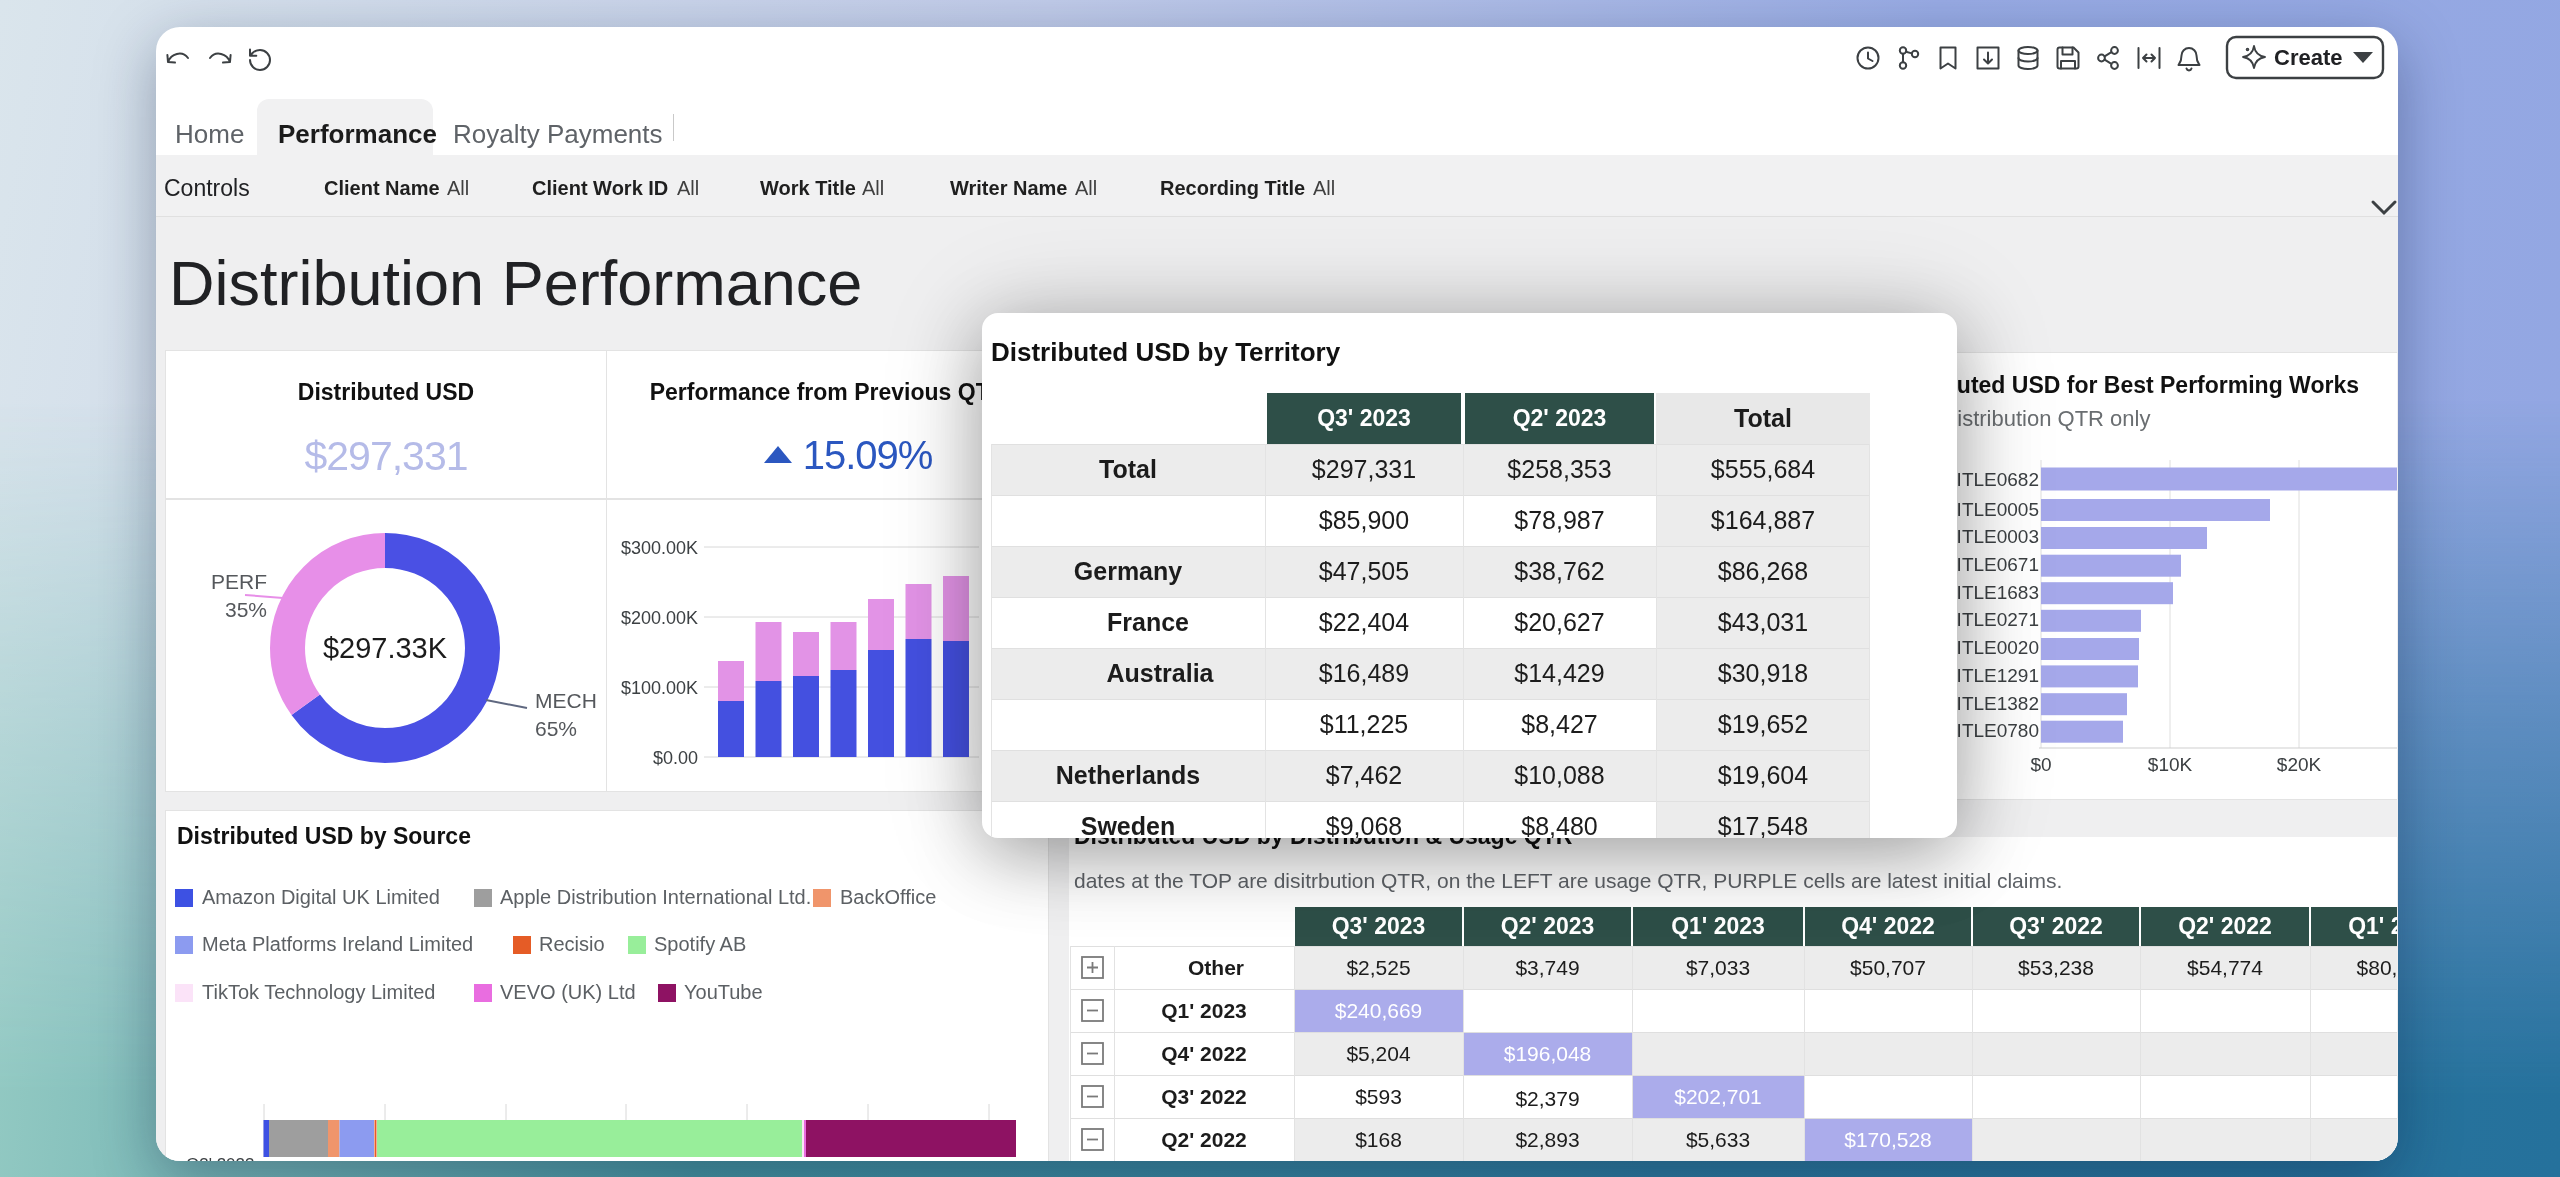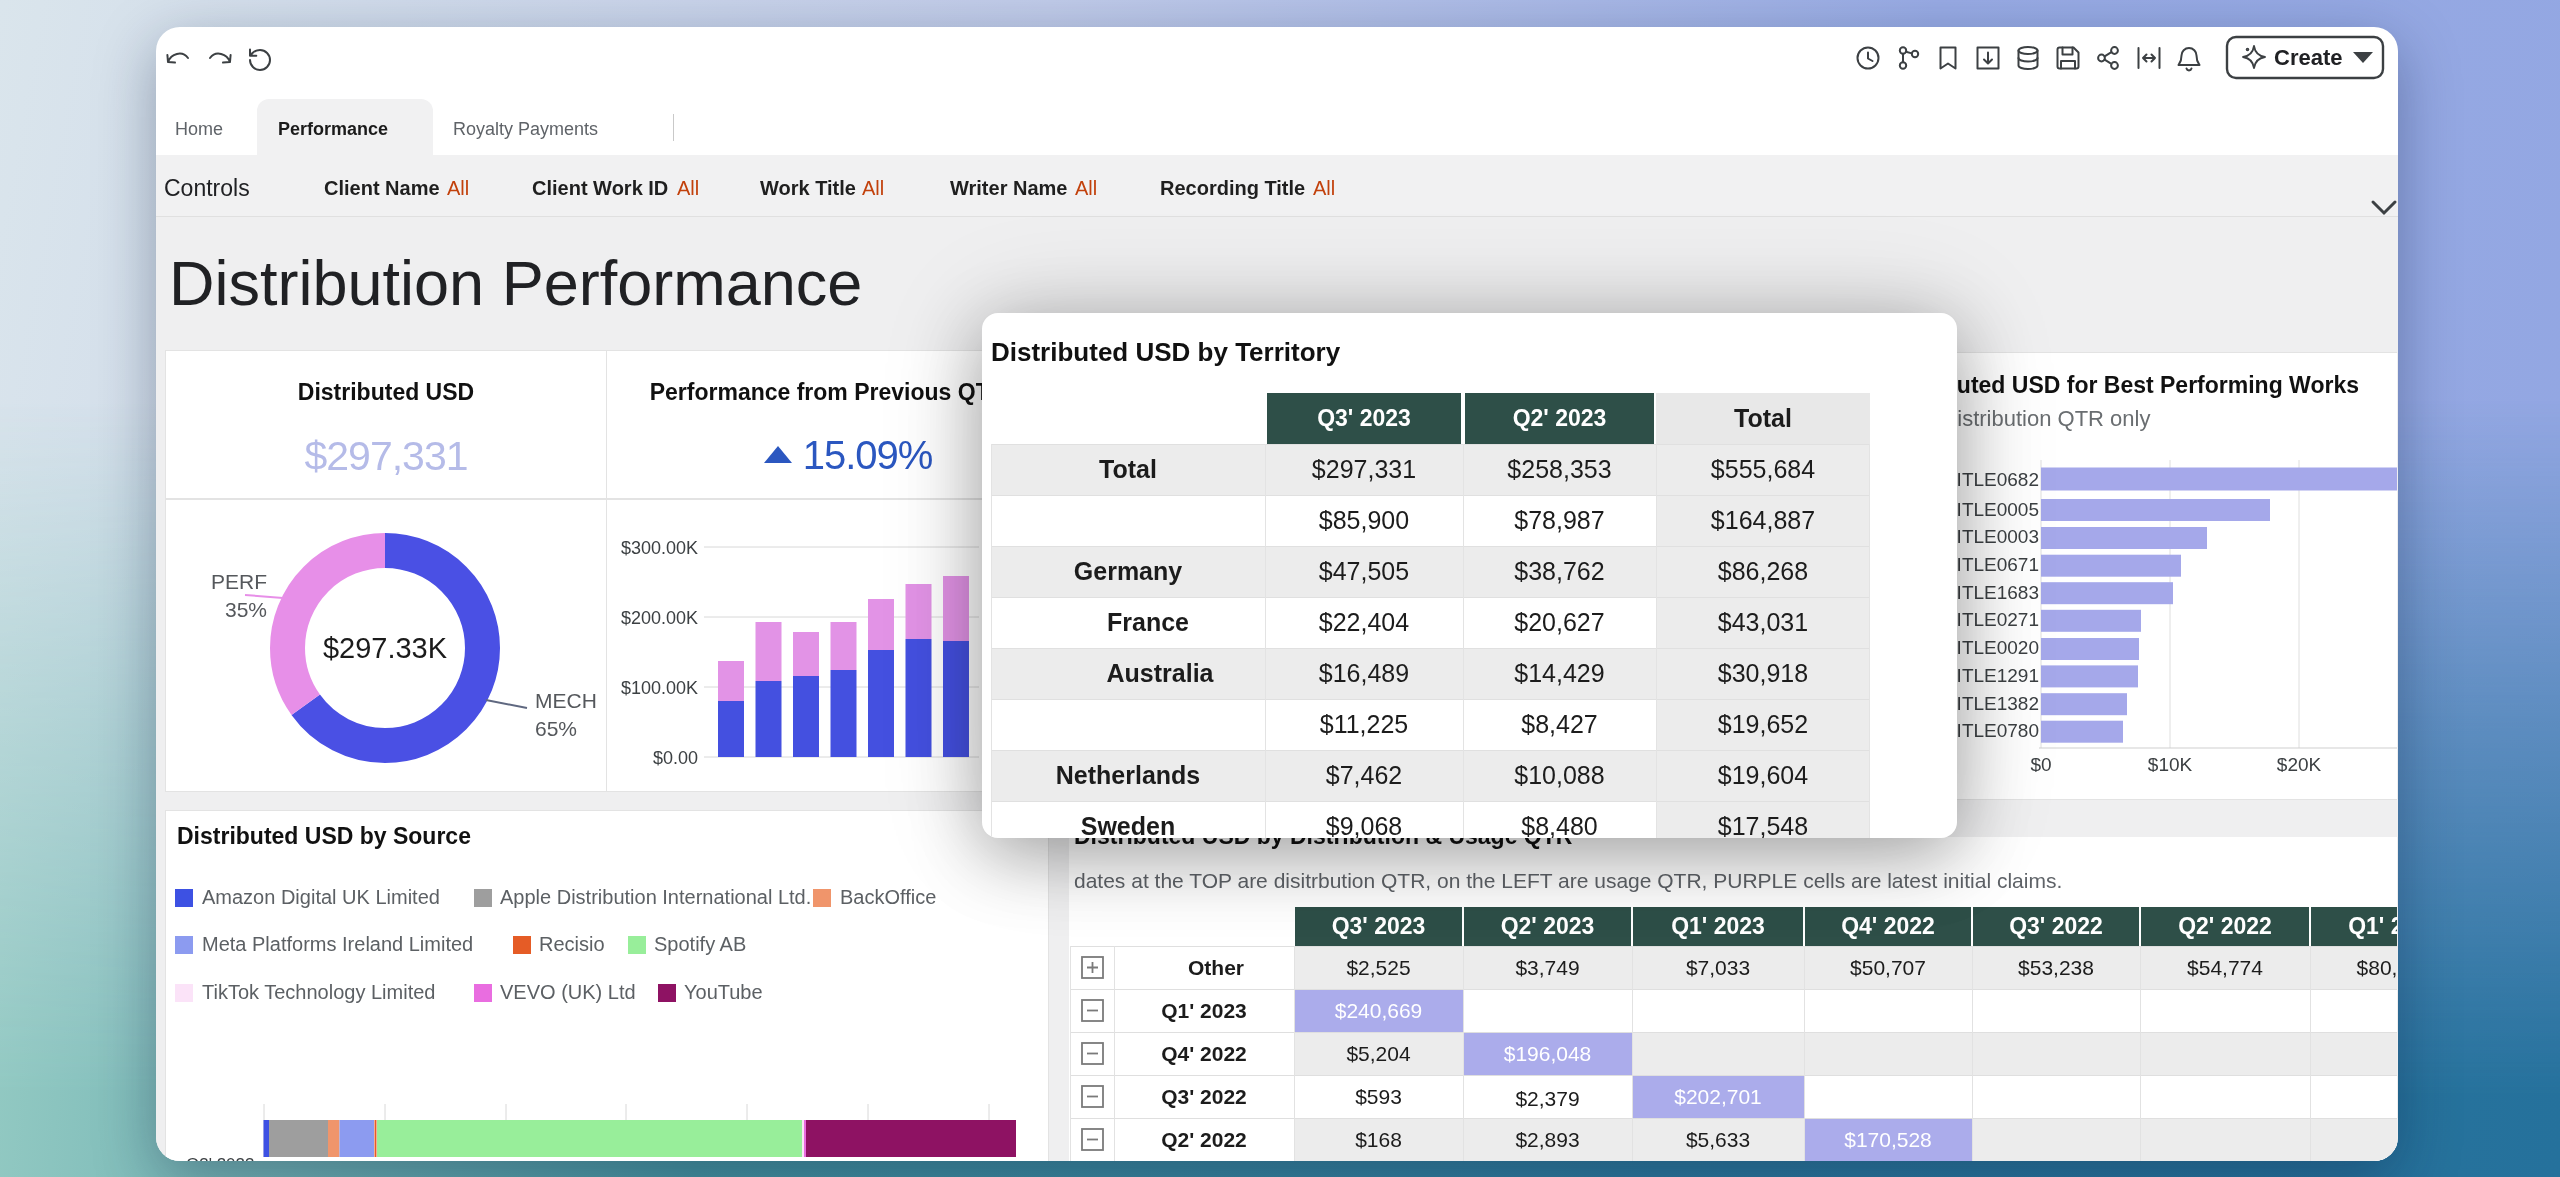--- a/index.html
+++ b/index.html
@@ -10,26 +10,26 @@
         background:linear-gradient(95deg,#9bcfc6 0%, #4796a1 30%, #2d7a9d 66%, #25719c 100%);
         -webkit-mask-image:linear-gradient(to bottom, rgba(0,0,0,0) 0%, rgba(0,0,0,0) 34%, rgba(0,0,0,.5) 62%, rgba(0,0,0,1) 93%);
         mask-image:linear-gradient(to bottom, rgba(0,0,0,0) 0%, rgba(0,0,0,0) 34%, rgba(0,0,0,.5) 62%, rgba(0,0,0,1) 93%); }
   .win { position:absolute; left:156px; top:27px; width:2242px; height:1134px;
          background:#fff; border-radius:24px; overflow:hidden;
          box-shadow:0 18px 60px rgba(10,25,60,.35); }
   .abs { position:absolute; }
   
   .ctrlrow { position:absolute; left:0; top:128px; width:2242px; height:62px; background:#f1f1f2; border-bottom:1px solid #e0e0e0;}
   .tab-active { position:absolute; left:101px; top:72px; width:176px; height:56px; background:#f1f1f2; border-radius:12px 12px 0 0; }
-  .tabtxt { position:absolute; top:92px; font-size:18px; color:#5f6368; }
+  .tabtxt { position:absolute; top:92px; font-size:26px; color:#5f6368; }
   .tabtxt.b { color:#1b1b1b; font-weight:bold; }
   .tabsep { position:absolute; left:517px; top:87px; width:1px; height:27px; background:#c9c9c9; }
   .ctrltxt { position:absolute; top:148px; font-size:23px; color:#202124; }
   .flt { position:absolute; top:150px; font-size:20px; font-weight:bold; color:#1f1f1f; }
-  .fall { position:absolute; top:150px; font-size:20px; color:#c2410c; }
+  .fall { position:absolute; top:150px; font-size:20px; color:#404040; }
   
   .content { position:absolute; left:0; top:190px; width:2242px; height:944px; background:#efeff0; }
   .pagetitle { position:absolute; left:13px; top:220px; font-size:63px; font-weight:400; color:#202124; letter-spacing:0px; }
   .card { position:absolute; background:#fff; border:1px solid #e3e3e3; }
   .ctitle { font-weight:bold; color:#111; font-size:23px; }
   
   .sc-t { position:absolute; width:100%; text-align:center; font-size:23px; font-weight:bold; color:#111; }
   .sc-n { position:absolute; width:100%; text-align:center; font-size:40px; }
   
   .tcell { position:absolute; display:flex; align-items:center; justify-content:center; font-size:21px; color:#1c1c1c; }

